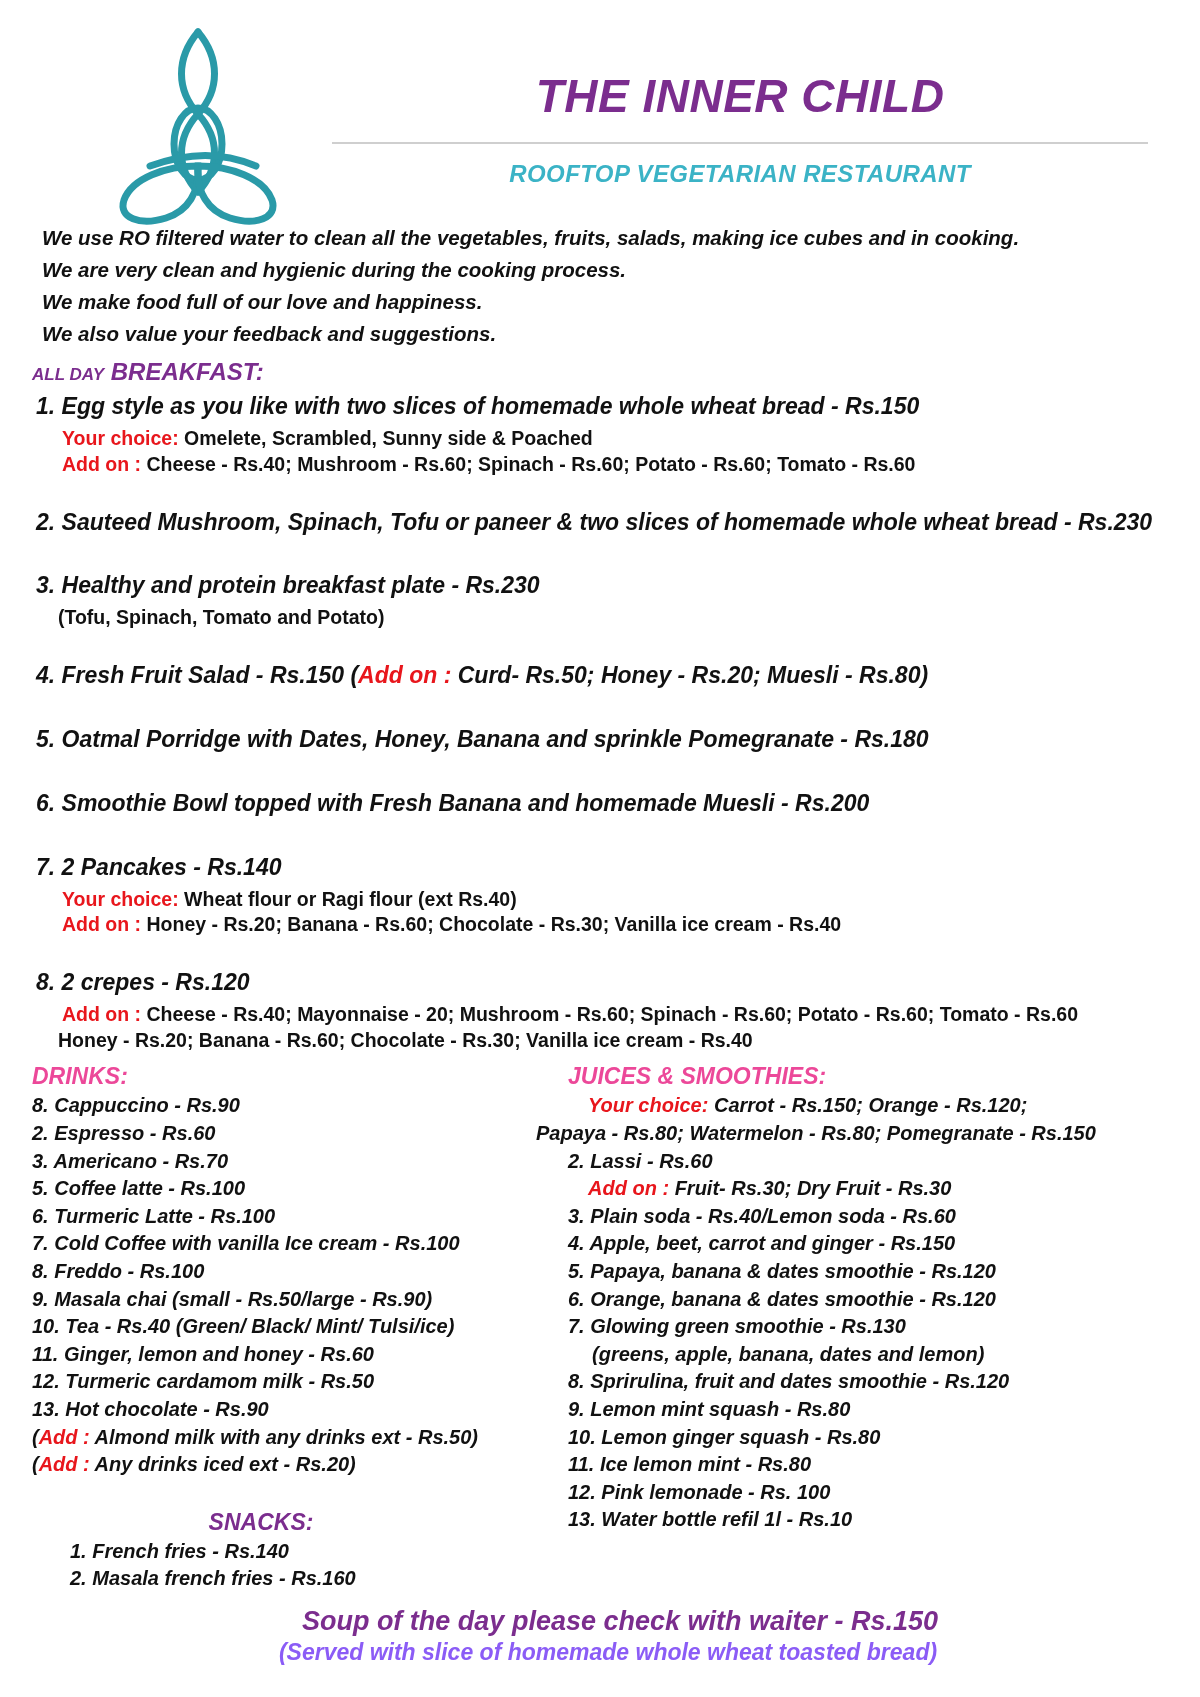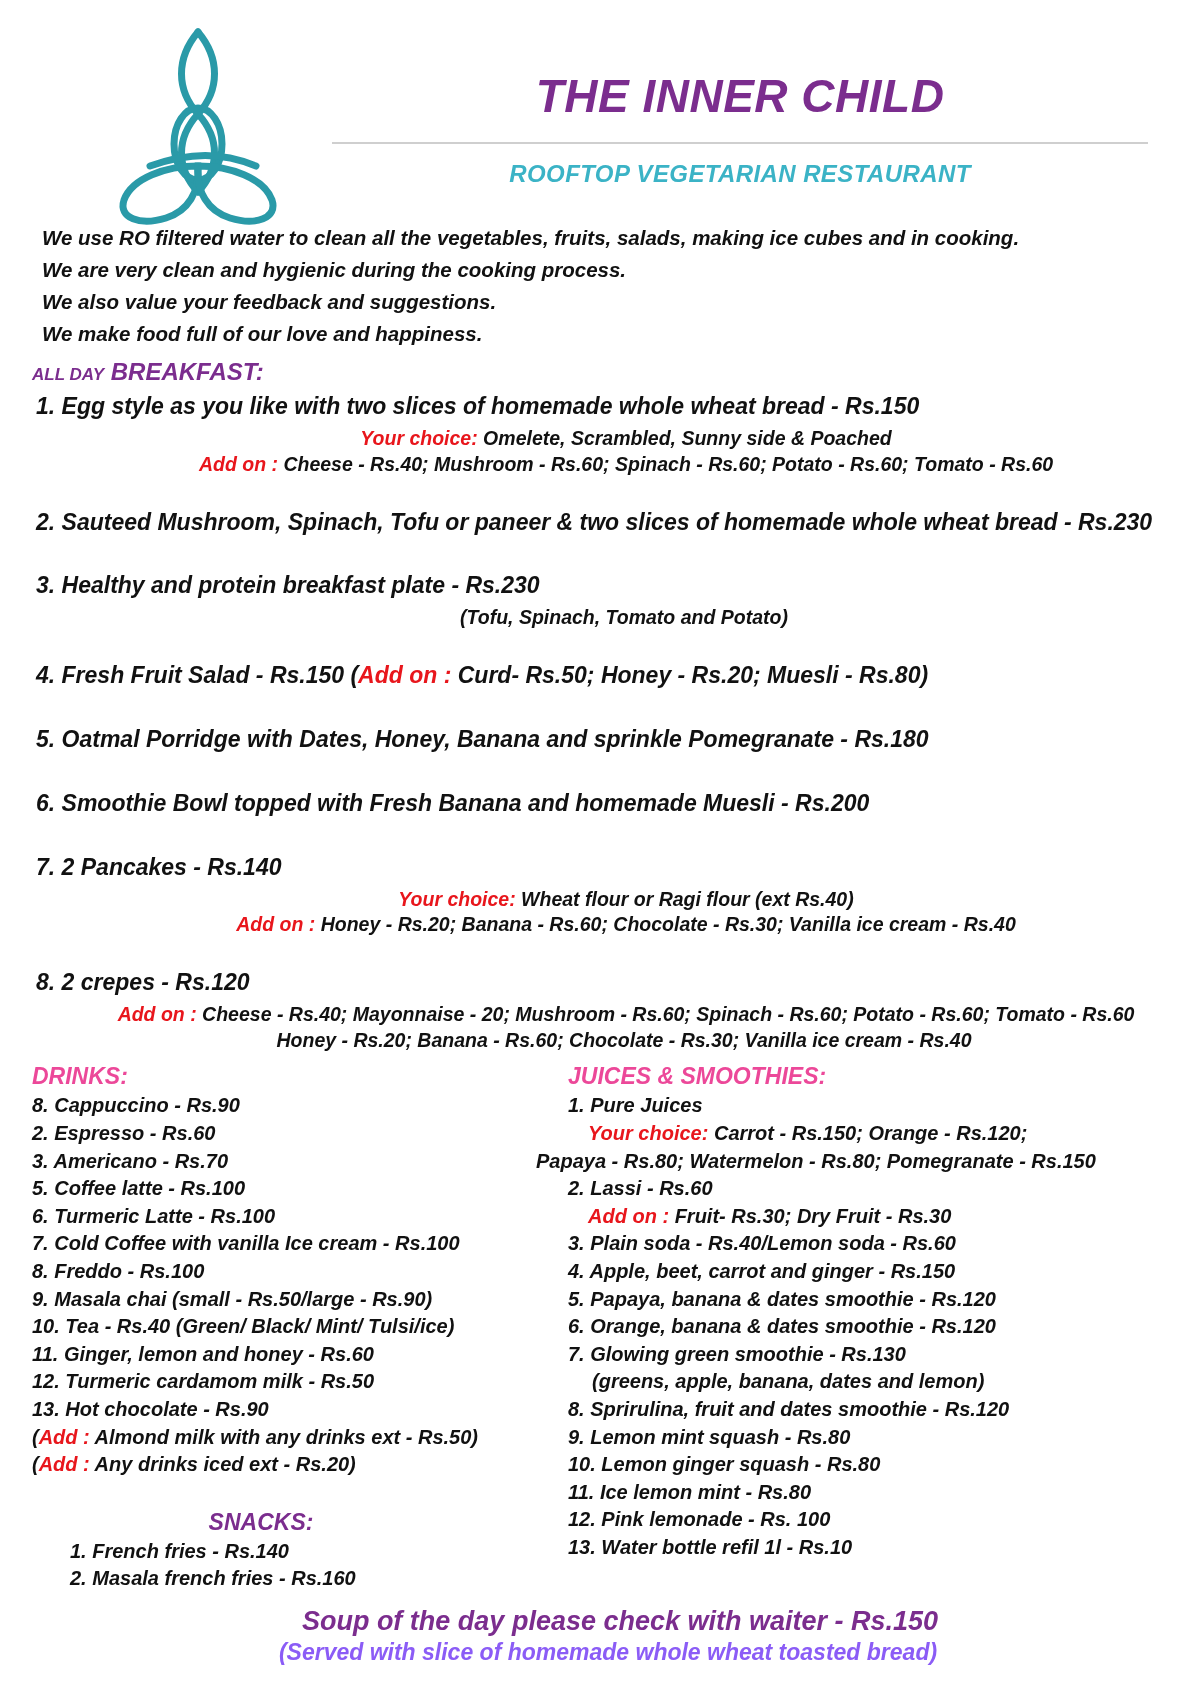--- a/index.html
+++ b/index.html
@@ -104,27 +104,25 @@
     font-size: 23px;
     font-style: italic;
     font-weight: 700;
     line-height: 1.3;
     margin: 4px;
     white-space: nowrap;
   }
   .item-gap { height: 26px; }
   .sub {
     font-size: 19.5px;
-    font-style: italic;
     font-weight: 600;
     line-height: 1.32;
     margin: 0;
     padding-left: 30px;
     white-space: nowrap;
-    text-align: center;
   }
   .sub.indent2 { padding-left: 26px; }
   .red {
     color: #e8161c;
   }
 
   
   .columns {
     display: flex;
     padding: 10px 0 0 0;
@@ -216,22 +214,22 @@
     <div class="title-block">
       <div class="brand-title">THE INNER CHILD</div>
       <div class="brand-rule"></div>
       <div class="brand-sub">ROOFTOP VEGETARIAN RESTAURANT</div>
     </div>
   </div>
 
   <div class="intro">
     <p>We use RO filtered water to clean all the vegetables, fruits, salads, making ice cubes and in cooking.</p>
     <p>We are very clean and hygienic during the cooking process.</p>
+    <p>We make food full of our love and happiness.</p>
     <p>We also value your feedback and suggestions.</p>
-    <p>We make food full of our love and happiness.</p>
   </div>
 
   <div class="section-head allday-head">
     <span class="small">ALL DAY</span>
     <span>BREAKFAST:</span>
   </div>
 
   <div class="bf-list">
 
     <p class="item">1. Egg style as you like with two slices of homemade whole wheat bread - Rs.150</p>
@@ -302,21 +300,20 @@
       </p>
 
       <div class="snacks-head">SNACKS:</div>
       <p class="li snack">1. French fries - Rs.140</p>
       <p class="li snack">2. Masala french fries - Rs.160</p>
     </div>
 
     <div class="col-right">
       <div class="col-head r">JUICES &amp; SMOOTHIES:</div>
 
-      <p class="li i1">1. Pure Juices</p>
       <p class="li i2">
         <span class="red">Your choice:</span><span> Carrot - Rs.150; Orange - Rs.120;</span>
       </p>
       <p class="li i3">Papaya - Rs.80; Watermelon - Rs.80; Pomegranate - Rs.150</p>
 
       <p class="li i1">2. Lassi - Rs.60</p>
       <p class="li i2">
         <span class="red">Add on :</span><span> Fruit- Rs.30; Dry Fruit - Rs.30</span>
       </p>
 

